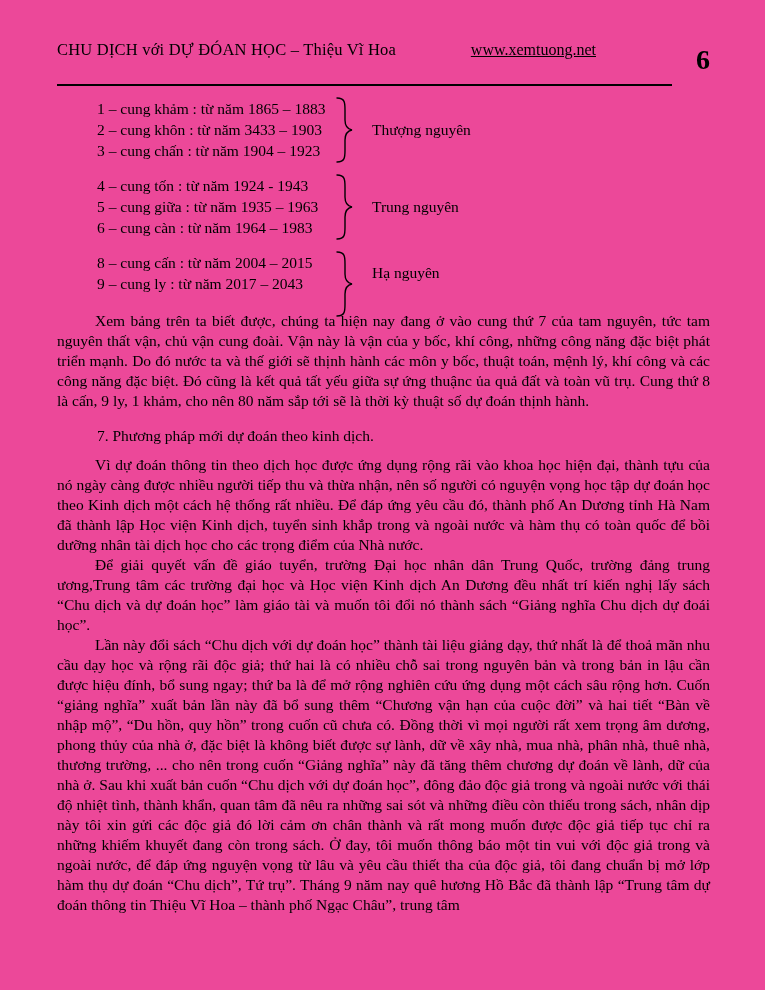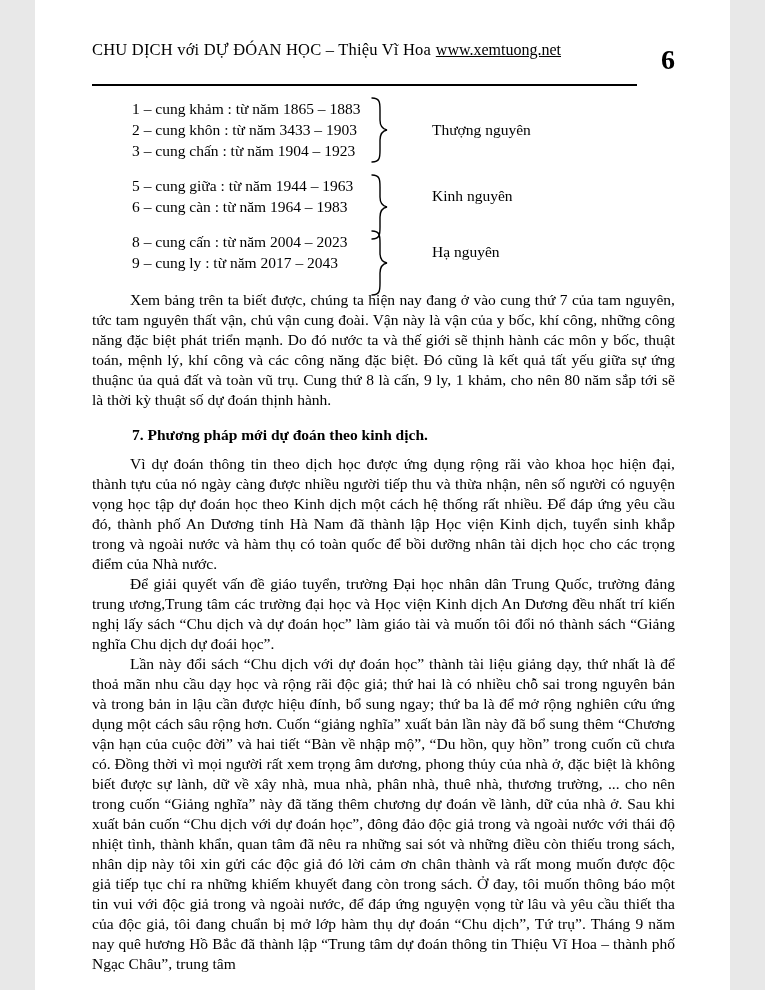--- a/index.html
+++ b/index.html
@@ -1,22 +1,22 @@
 <!DOCTYPE html>
 <html><head>
 <meta charset="utf-8">
 <title>Chu Dich - page 6</title>
 <style>
   html, body { margin: 0; padding: 0; background: #e8e8e8; }
   .page {
     position: relative;
-    width: 695px;
+    width: 765px;
     height: 990px;
     margin: 0 auto;
-    background: #ffffff;
+    background: #ec4899;
     color: #000000;
     font-family: "Liberation Serif", "DejaVu Serif", serif;
     overflow: hidden;
     box-sizing: border-box;
   }
   
   .header {
     position: relative;
     padding: 40px 57px 0 57px;
     height: 36px;
@@ -75,41 +75,41 @@
     height: 68px;
   }
   .brace path {
     fill: none;
     stroke: #000;
     stroke-width: 1.4;
     stroke-linecap: round;
   }
   .group-label {
     position: absolute;
-    left: 300px;
+    left: 275px;
     top: 50%;
     transform: translateY(-50%);
     white-space: nowrap;
   }
   
   .content {
     margin: 17px 55px 0 57px;
     font-size: 15.5px;
     line-height: 20px;
     text-align: justify;
   }
   .content p {
     margin: 0;
     text-indent: 38px;
   }
   .section-heading {
     margin: 15px 0 9px 0;
     text-indent: 40px;
     font-size: 15.5px;
-    font-weight: bold;
+    font-weight: normal;
   }
 </style>
 </head>
 <body>
 
 <div class="page">
 
   <div class="header">
     <div class="header-row">
       <span class="header-title">CHU DỊCH với DỰ ĐÓAN HỌC – Thiệu Vĩ Hoa</span>
@@ -128,32 +128,33 @@
         <div class="cung-line">3 – cung chấn : từ năm 1904 – 1923</div>
       </div>
       <svg class="brace" viewBox="0 0 20 66" aria-hidden="true">
         <path d="M3 1 C11 1 11 6 11 13 L11 23 C11 29 13 32 18 33 C13 34 11 37 11 43 L11 53 C11 60 11 65 3 65"></path>
       </svg>
       <span class="group-label">Thượng nguyên</span>
     </div>
 
     <div class="cung-group">
       <div class="cung-lines">
-        <div class="cung-line">5 – cung giữa : từ năm 1944 – 1963</div>
+        <div class="cung-line">4 – cung tốn : từ năm 1924 - 1943</div>
+        <div class="cung-line">5 – cung giữa : từ năm 1935 – 1963</div>
         <div class="cung-line">6 – cung càn : từ năm 1964 – 1983</div>
       </div>
       <svg class="brace" viewBox="0 0 20 66" aria-hidden="true">
         <path d="M3 1 C11 1 11 6 11 13 L11 23 C11 29 13 32 18 33 C13 34 11 37 11 43 L11 53 C11 60 11 65 3 65"></path>
       </svg>
-      <span class="group-label">Kinh nguyên</span>
+      <span class="group-label">Trung nguyên</span>
     </div>
 
     <div class="cung-group">
       <div class="cung-lines">
-        <div class="cung-line">8 – cung cấn : từ năm 2004 – 2023</div>
+        <div class="cung-line">8 – cung cấn : từ năm 2004 – 2015</div>
         <div class="cung-line">9 – cung ly : từ năm 2017 – 2043</div>
       </div>
       <svg class="brace" viewBox="0 0 20 66" aria-hidden="true">
         <path d="M3 1 C11 1 11 6 11 13 L11 23 C11 29 13 32 18 33 C13 34 11 37 11 43 L11 53 C11 60 11 65 3 65"></path>
       </svg>
       <span class="group-label">Hạ nguyên</span>
     </div>
 
   </div>
 

